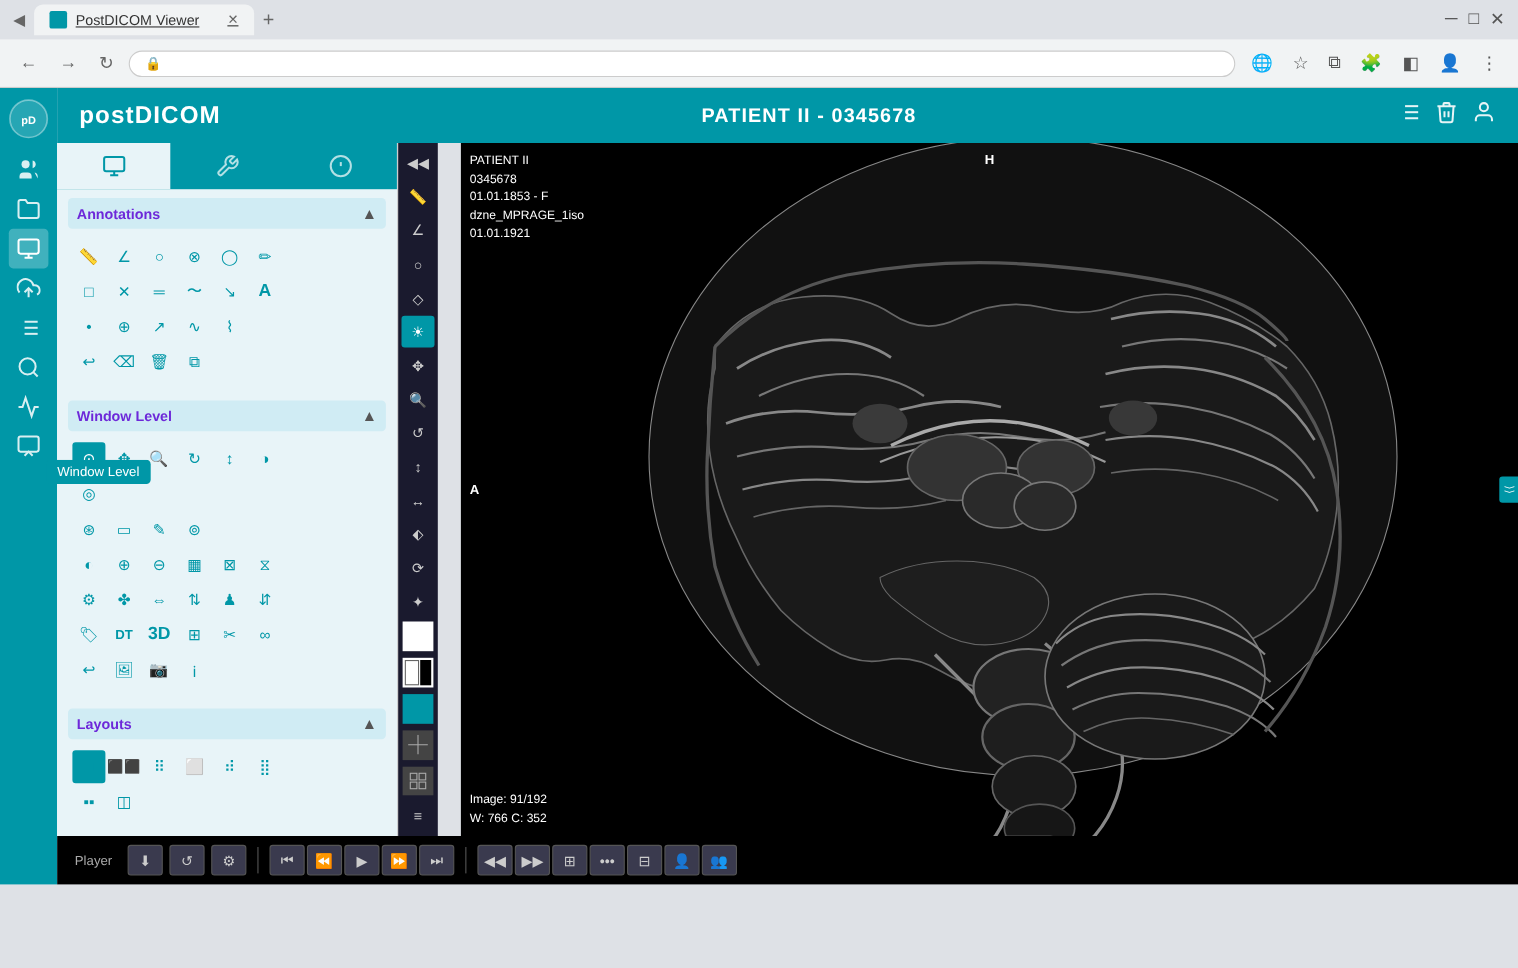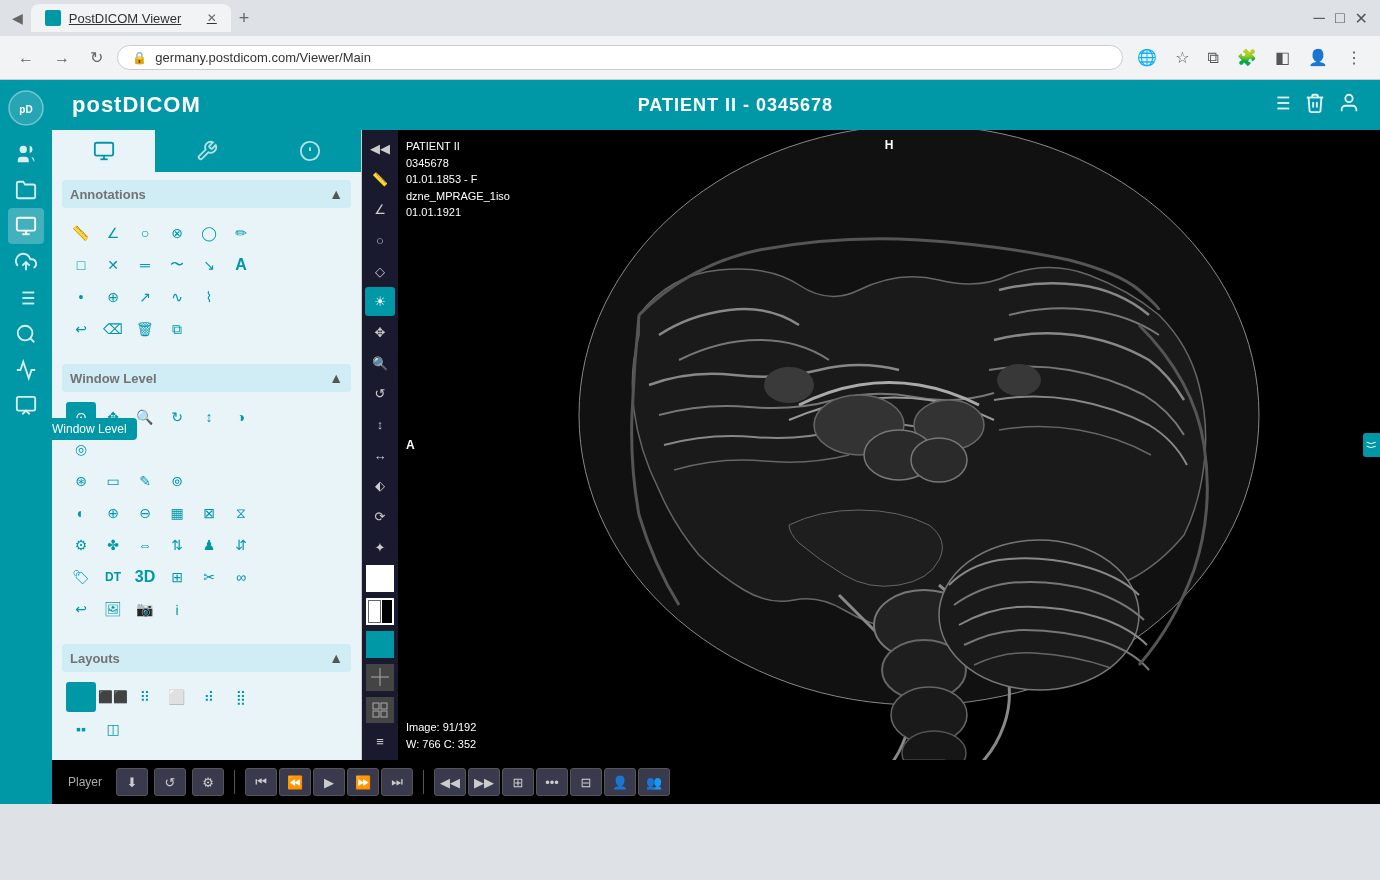--- a/index.html
+++ b/index.html
@@ -40,37 +40,37 @@
 
     
     .tools-panel { width: 310px; background: #e8f4f8; overflow-y: auto; flex-shrink: 0; border-right: 1px solid #ccc; }
     .tools-tabs { display: flex; background: #0097a7; }
     .tools-tab { flex: 1; display: flex; align-items: center; justify-content: center; padding: 10px; cursor: pointer; color: white; opacity: 0.7; }
     .tools-tab.active { background: #e8f4f8; color: #0097a7; opacity: 1; }
     .tools-tab svg { width: 22px; height: 22px; }
 
     .section { padding: 8px 10px; }
     .section-header { display: flex; align-items: center; justify-content: space-between; padding: 6px 8px; background: #d0ecf4; border-radius: 4px; margin-bottom: 6px; cursor: pointer; }
-    .section-title { font-size: 13px; font-weight: 600; color: #737373; }
+    .section-title { font-size: 13px; font-weight: 600; color: #6d28d9; }
     .section-collapse { color: #555; font-size: 14px; }
 
     .tools-grid { display: grid; grid-template-columns: repeat(8, 30px); gap: 2px; padding: 4px; }
     .tool-btn { width: 30px; height: 30px; display: flex; align-items: center; justify-content: center; cursor: pointer; border-radius: 3px; color: #0097a7; font-size: 14px; }
     .tool-btn.active { background: #0097a7; color: white; }
 
     
     .wl-tooltip { position: absolute; background: #0097a7; color: white; font-size: 12px; padding: 4px 10px; border-radius: 4px; white-space: nowrap; z-index: 100; top: 418px; left: 42px; }
 
     
     .vertical-toolbar { width: 36px; background: #1a1a2e; display: flex; flex-direction: column; align-items: center; padding: 4px 0; gap: 2px; flex-shrink: 0; }
     .vt-btn { width: 30px; height: 30px; display: flex; align-items: center; justify-content: center; cursor: pointer; color: #ccc; font-size: 13px; border-radius: 3px; }
     .vt-btn.active { background: #0097a7; color: white; }
 
     
-    .dicom-image { flex: 1; position: relative; background: black; display: flex; align-items: center; justify-content: center; overflow: hidden; }
+    .dicom-image { flex: 1; position: relative; background: black; display: flex; align-items: center; justify-content: center; overflow: hidden; margin-left: 21px; }
     .dicom-info { position: absolute; top: 8px; left: 8px; color: white; font-size: 11px; line-height: 1.5; z-index: 10; }
     .dicom-label-h { position: absolute; top: 8px; left: 50%; transform: translateX(-50%); color: white; font-size: 12px; font-weight: bold; }
     .dicom-label-a { position: absolute; left: 8px; top: 50%; transform: translateY(-50%); color: white; font-size: 12px; font-weight: bold; }
     .dicom-bottom-info { position: absolute; bottom: 8px; left: 8px; color: white; font-size: 11px; line-height: 1.5; z-index: 10; }
     .dicom-right-scroll { position: absolute; right: 0; top: 50%; transform: translateY(-50%); background: #0097a7; color: white; font-size: 10px; padding: 8px 3px; cursor: pointer; border-radius: 3px 0 0 3px; writing-mode: vertical-rl; }
 
     
     .bottom-toolbar { background: #000000; height: 44px; display: flex; align-items: center; padding: 0 8px; gap: 6px; flex-shrink: 0; }
     .bt-label { color: #aaa; font-size: 12px; padding: 0 8px; }
     .bt-btn { width: 32px; height: 28px; display: flex; align-items: center; justify-content: center; cursor: pointer; color: #ccc; font-size: 13px; border-radius: 3px; border: 1px solid #555; background: #3a3a4e; }
@@ -105,21 +105,20 @@
       <span style="font-size:16px;color:#555;cursor:pointer;">□</span>
       <span style="font-size:16px;color:#555;cursor:pointer;">✕</span>
     </div>
   </div>
   <div class="browser-nav">
     <button class="browser-nav-btn">←</button>
     <button class="browser-nav-btn">→</button>
     <button class="browser-nav-btn">↻</button>
     <div class="browser-address">
       <span class="browser-address-lock">🔒</span>
-      <span class="browser-address-url">germany.postdicom.com/Viewer/Main</span>
     </div>
     <div class="browser-nav-actions">
       <button class="browser-nav-action">🌐</button>
       <button class="browser-nav-action">☆</button>
       <button class="browser-nav-action">⧉</button>
       <button class="browser-nav-action">🧩</button>
       <button class="browser-nav-action">◧</button>
       <button class="browser-nav-action">👤</button>
       <button class="browser-nav-action">⋮</button>
     </div>

